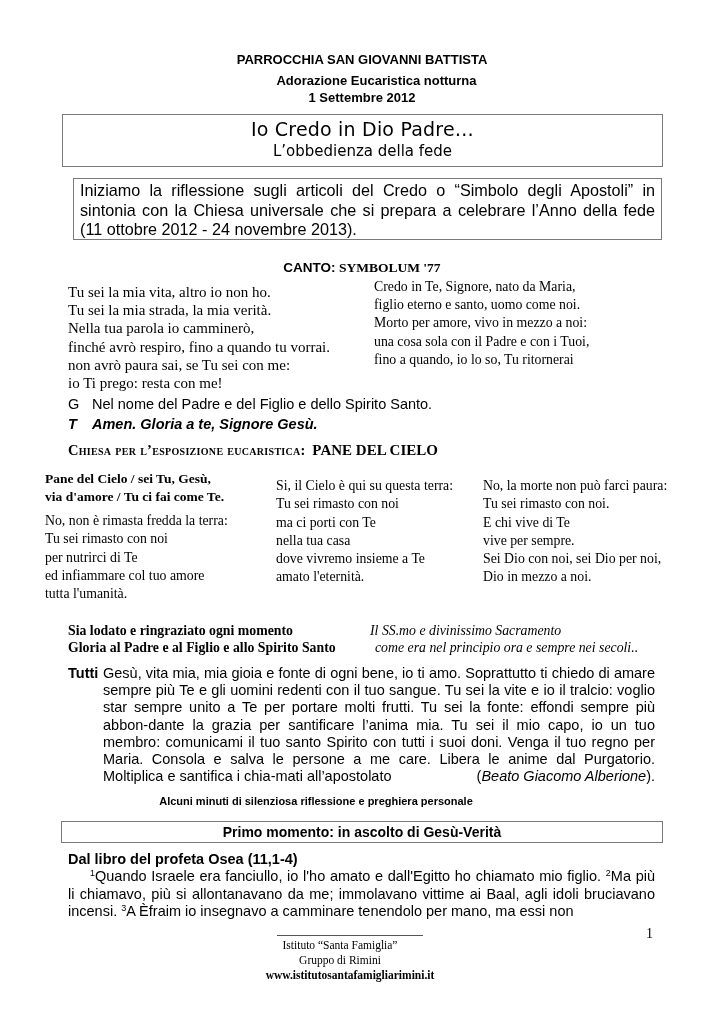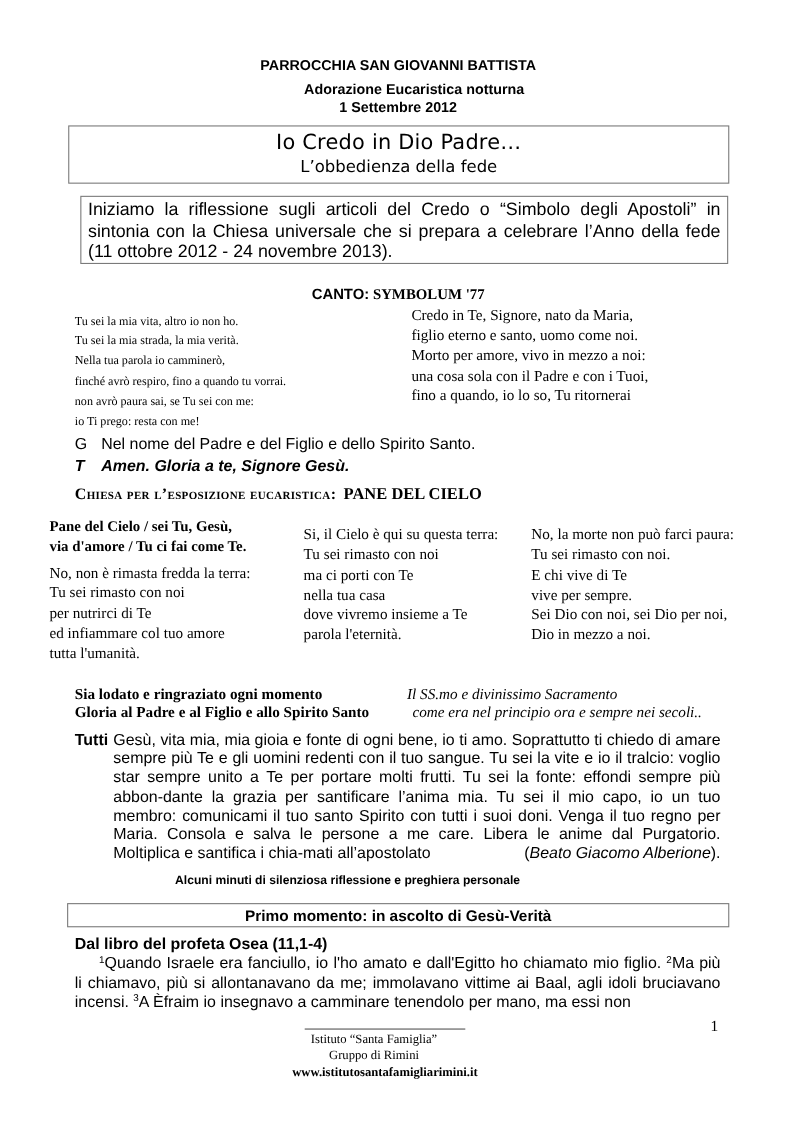--- a/index.html
+++ b/index.html
@@ -34,21 +34,21 @@
 
 <div class="abs box sans justify" style="left:73px; top:178px; width:589px; height:62px; padding:2px 6px; font-size:16.2px; line-height:19.5px;">
   <span>Iniziamo la riflessione sugli articoli del Credo o “Simbolo degli Apostoli” in sintonia con la Chiesa universale che si prepara a celebrare l’Anno della fede (11 ottobre 2012 - 24 novembre 2013).</span>
 </div>
 
 <div class="abs center" style="left:0; width:724px; top:260px; font-size:13.5px; font-weight:bold;">
   <span class="sans">CANTO:</span>
   <span class="serif">SYMBOLUM '77</span>
 </div>
 
-<div class="abs serif lines" style="left:68px; top:283px; font-size:11px; line-height:18.2px;">
+<div class="abs serif lines" style="left:68px; top:283px; font-size:15px; line-height:18.2px;">
   <div>Tu sei la mia vita, altro io non ho.</div>
   <div>Tu sei la mia strada, la mia verità.</div>
   <div>Nella tua parola io camminerò,</div>
   <div>finché avrò respiro, fino a quando tu vorrai.</div>
   <div>non avrò paura sai, se Tu sei con me:</div>
   <div>io Ti prego: resta con me!</div>
 </div>
 
 <div class="abs serif lines" style="left:374px; top:278px; font-size:13.8px; line-height:18.2px;">
   <div>Credo in Te, Signore, nato da Maria,</div>
@@ -81,21 +81,21 @@
   <div>ed infiammare col tuo amore</div>
   <div>tutta l'umanità.</div>
 </div>
 
 <div class="abs serif lines" style="left:276px; top:477px; font-size:13.8px; line-height:18.3px;">
   <div>Si, il Cielo è qui su questa terra:</div>
   <div>Tu sei rimasto con noi</div>
   <div>ma ci porti con Te</div>
   <div>nella tua casa</div>
   <div>dove vivremo insieme a Te</div>
-  <div>parola l'eternità.</div>
+  <div>amato l'eternità.</div>
 </div>
 
 <div class="abs serif lines" style="left:483px; top:477px; font-size:13.8px; line-height:18.3px;">
   <div>No, la morte non può farci paura:</div>
   <div>Tu sei rimasto con noi.</div>
   <div>E chi vive di Te</div>
   <div>vive per sempre.</div>
   <div>Sei Dio con noi, sei Dio per noi,</div>
   <div>Dio in mezzo a noi.</div>
 </div>

